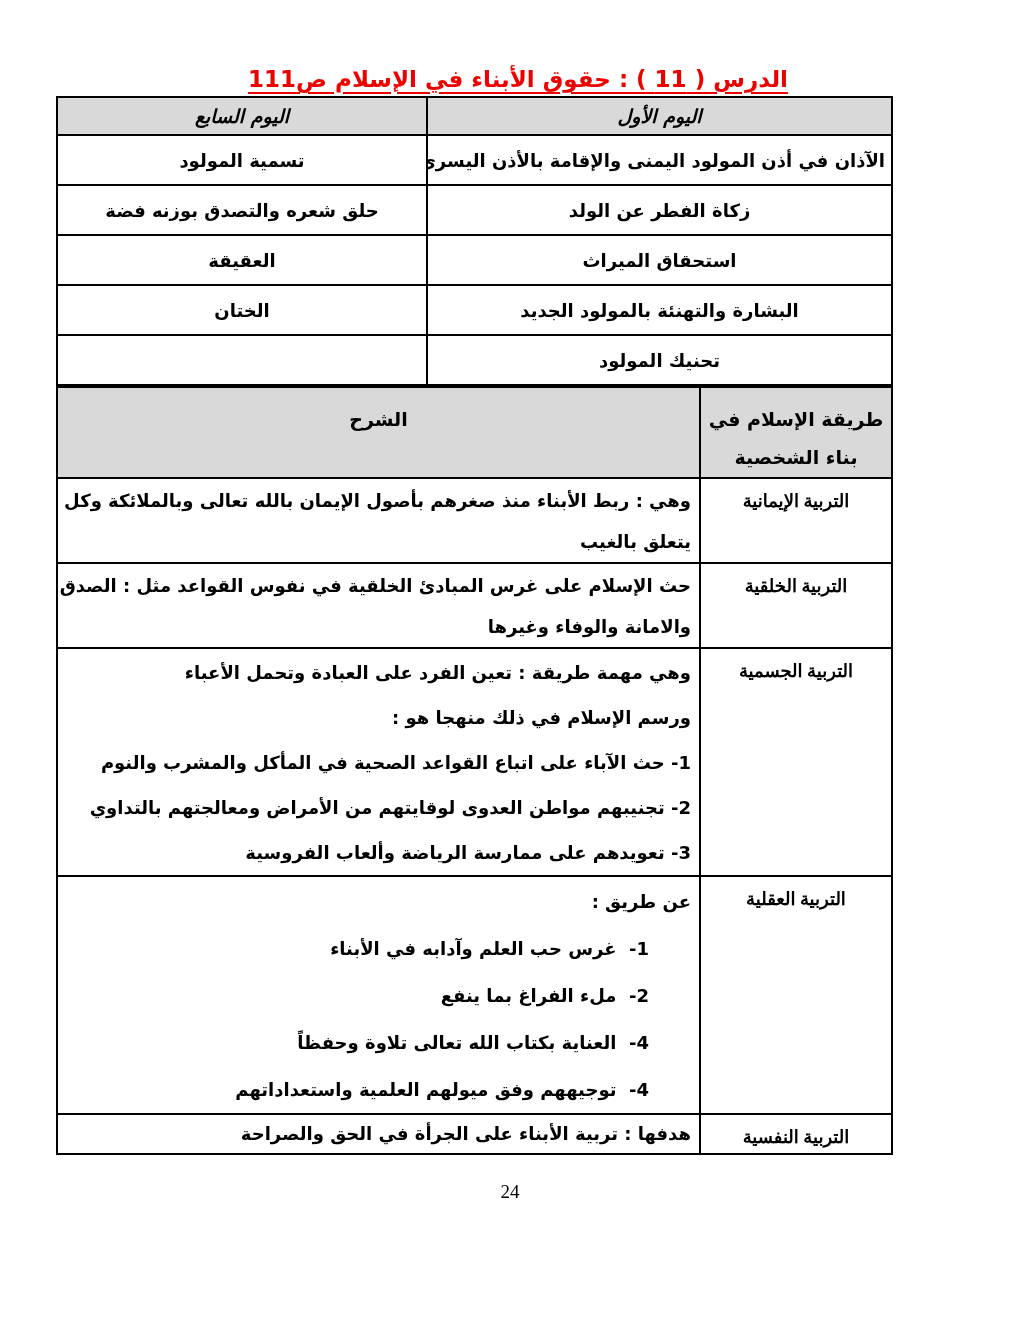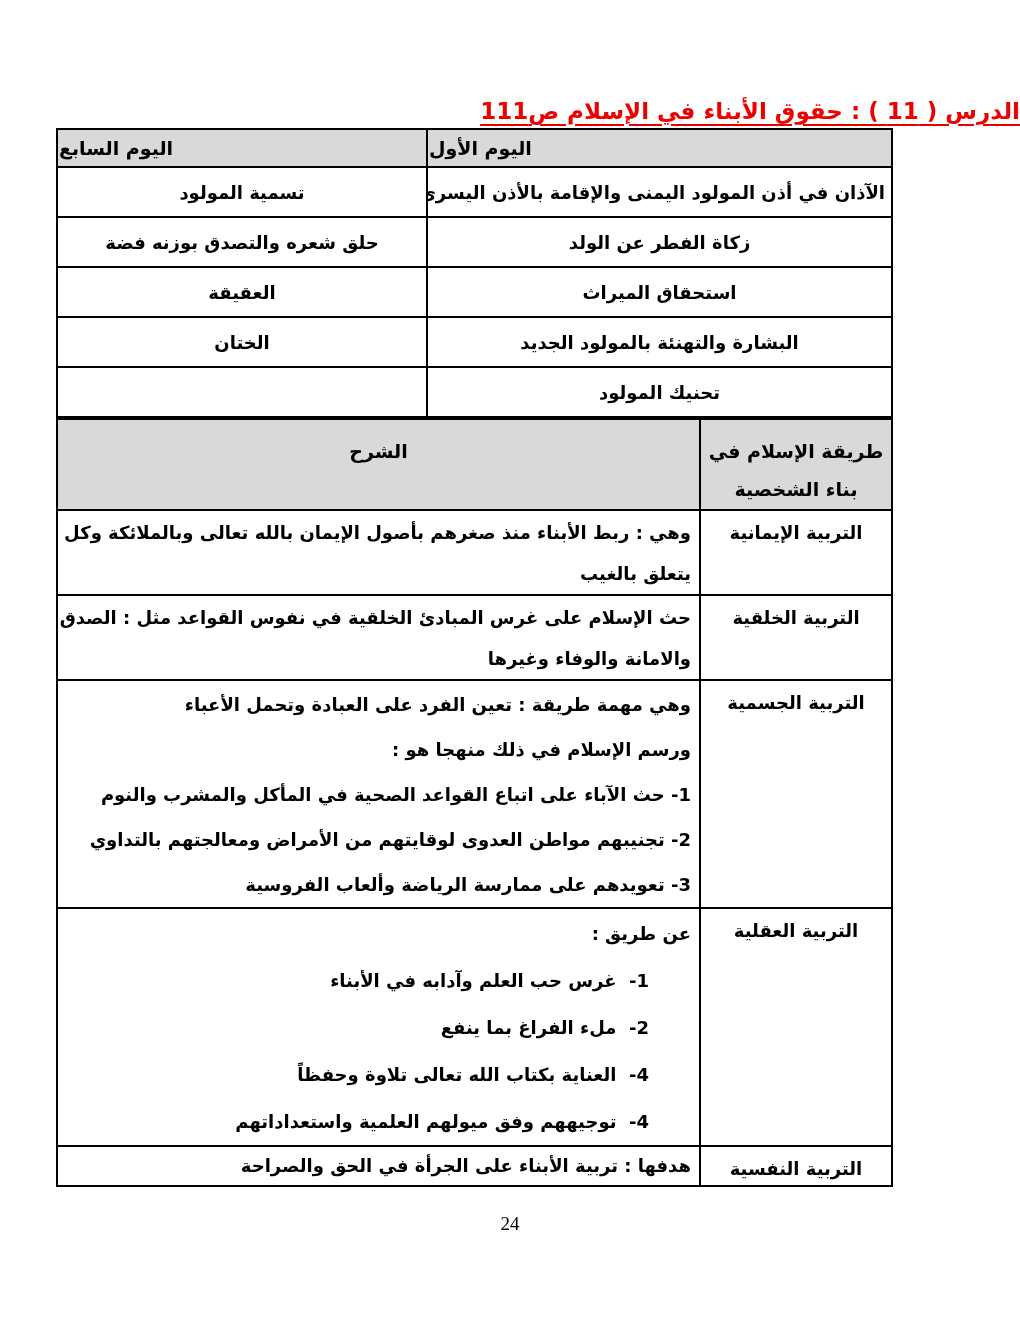--- a/index.html
+++ b/index.html
@@ -12,22 +12,22 @@
   body{
     width:1020px;height:1320px;
     font-family:"DejaVu Sans","Liberation Sans",sans-serif;
     color:#000;
   }
   .page{
     position:relative;width:1020px;height:1320px;
     background:#fff;overflow:hidden;direction:rtl;
   }
   .title{
-    padding-top:94px;
-    text-align:right;
+    padding-top:62px;
+    text-align:center;
     color:var(--accent-red);
     font-weight:bold;
     font-size:23px;
     line-height:34px;
     text-decoration:underline;
     text-underline-offset:5px;
     margin-left:16px;
   }
   .content{margin-left:58px;margin-right:127px;width:835px;}
   .question{
@@ -41,37 +41,38 @@
     direction:rtl;
   }
   th,td{
     border:2px solid var(--border);
     font-weight:bold;
     overflow:hidden;
   }
   
   .t1 th{
     background:var(--header-gray);
-    height:38px;font-size:19px;text-align:left;vertical-align:middle;
+    height:38px;font-size:19px;text-align:center;vertical-align:middle;
     white-space:nowrap;
+    font-style:italic;
   }
   .t1 td{
     height:50px;font-size:18px;text-align:center;vertical-align:middle;
     white-space:nowrap;padding:0 6px;
   }
   
   .t2 th{
     background:var(--header-gray);
     height:79px;font-size:19px;vertical-align:top;text-align:center;
     padding-top:12px;
   }
   .t2 th .hline{line-height:38px;white-space:nowrap;}
   .t2 td{vertical-align:top;font-size:18px;}
   .t2 td.method{
-    text-align:center;padding-top:7px;white-space:nowrap;line-height:30px;
+    text-align:center;padding-top:7px;white-space:nowrap;line-height:30px;font-family:Liberation Serif, serif;
   }
   .t2 td.expl{padding:1px 8px 0 6px;text-align:right;}
   .t2 .line{white-space:pre;}
   .t2 tr.r0 td{height:81px} .t2 tr.r0 .line{line-height:41px;}
   .t2 tr.r1 td{height:81px} .t2 tr.r1 .line{line-height:41px;}
   .t2 tr.r2 td{height:224px}.t2 tr.r2 .line{line-height:45px;}
   .t2 tr.r3 td{height:236px}.t2 tr.r3 .line{line-height:47px;}
   .t2 tr.r4 td{height:38px} .t2 tr.r4 .line{line-height:36px;}
   .t2 .line.indent{padding-right:42px;}
   

